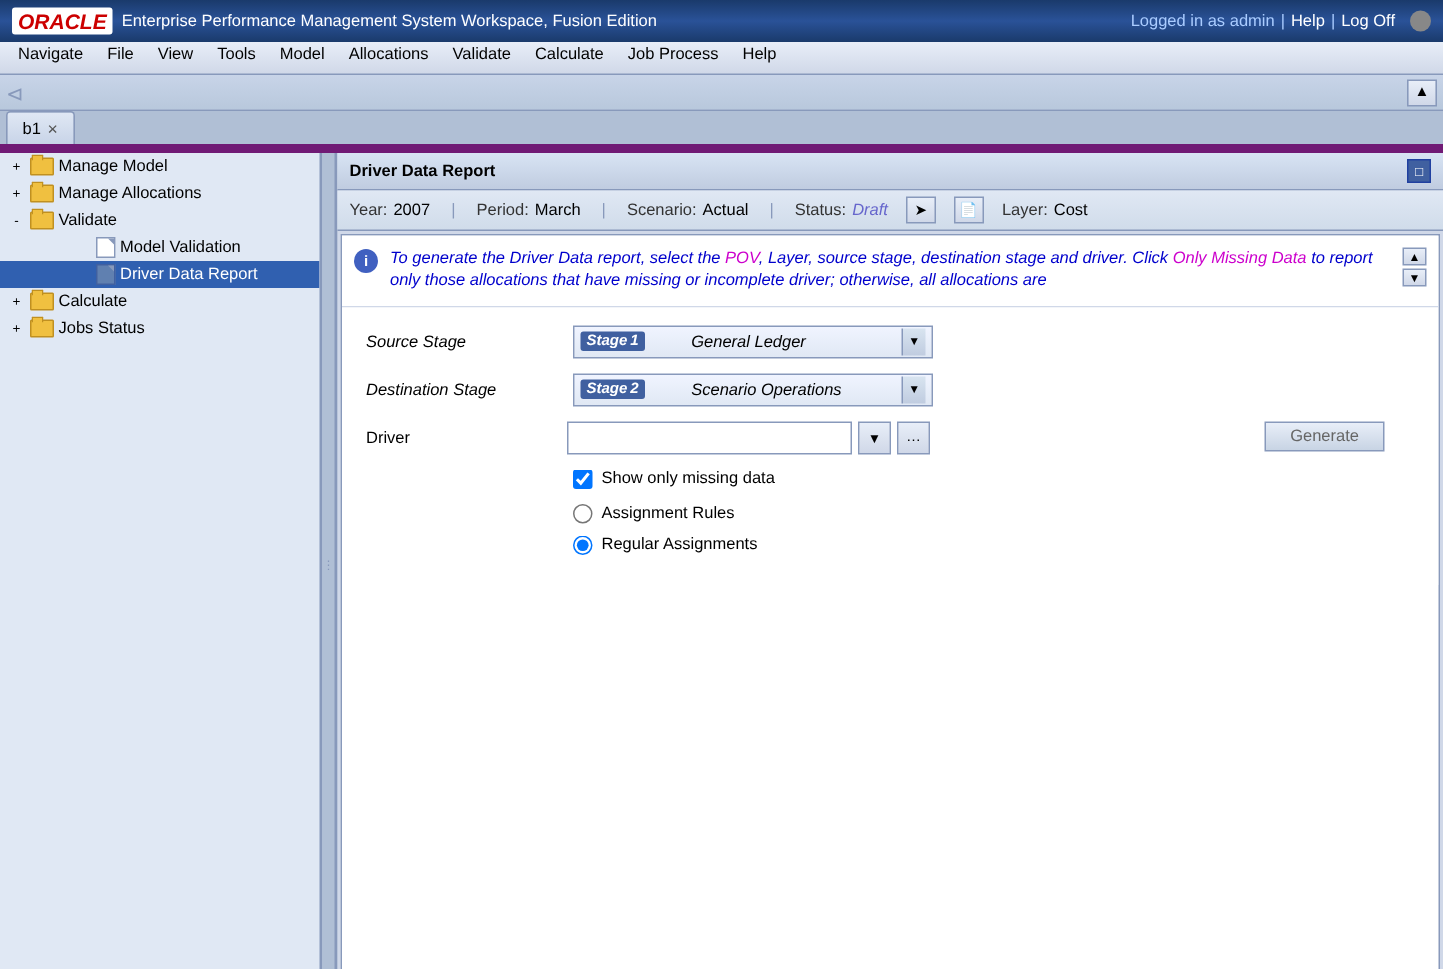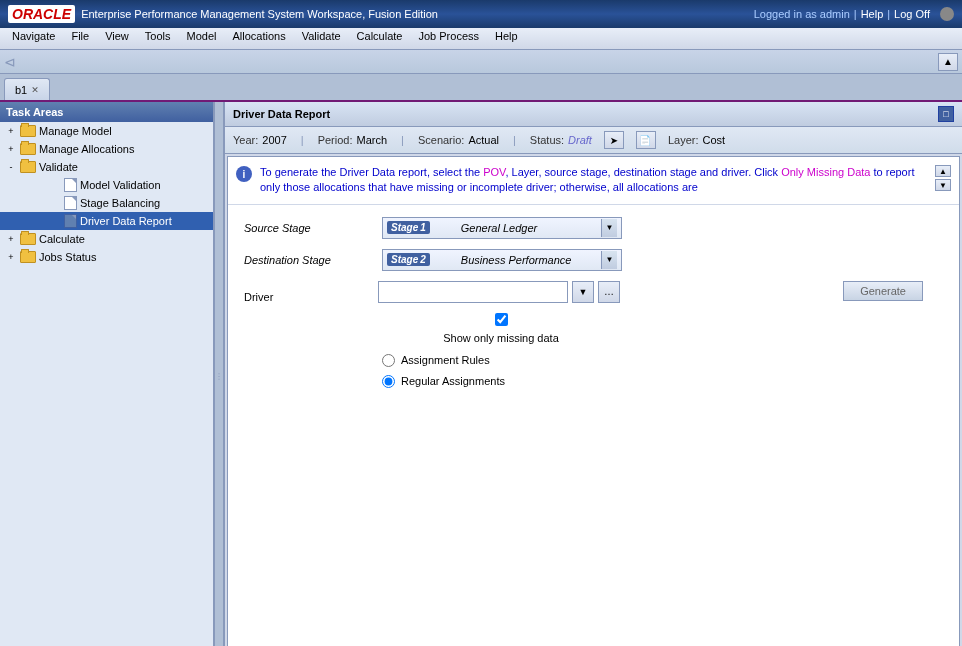--- a/index.html
+++ b/index.html
@@ -76,21 +76,21 @@
       font-size: 10px;
     }
 
     
     #tab-area {
       background: #b0bfd5;
       height: 28px;
       display: flex;
       align-items: flex-end;
       padding: 0 4px;
-      border-bottom: 2px solid #701a75;
+      border-bottom: 6px solid #701a75;
     }
     .tab {
       background: linear-gradient(180deg, #e0e8f4 0%, #c8d4e8 100%);
       border: 1px solid #8899bb;
       border-bottom: none;
       padding: 3px 10px;
       cursor: pointer;
       font-size: 11px;
       display: flex; align-items: center; gap: 4px;
       height: 22px;
@@ -263,20 +263,21 @@
       color: white;
       display: flex; align-items: center; justify-content: center;
       font-size: 10px; font-weight: bold;
       flex-shrink: 0;
       margin-top: 1px;
     }
     .info-text {
       font-size: 11px;
       color: #0000cc;
       line-height: 1.4;
+      font-style: italic;
     }
     .info-text span.highlight { color: #cc00cc; }
     .scroll-arrows {
       display: flex;
       flex-direction: column;
       margin-left: auto;
       gap: 2px;
     }
     .scroll-arrow-btn {
       width: 16px; height: 12px;
@@ -337,21 +338,21 @@
     .select-arrow {
       width: 16px; height: 18px;
       background: linear-gradient(180deg, #d8e4f0 0%, #c0cce0 100%);
       border-left: 1px solid #8899bb;
       display: flex; align-items: center; justify-content: center;
       font-size: 8px;
     }
 
     .driver-row {
       display: flex;
-      align-items: flex-end;
+      align-items: center;
       margin-bottom: 10px;
       gap: 4px;
     }
     .driver-input {
       width: 190px;
       height: 22px;
       border: 1px solid #8899bb;
       background: white;
     }
     .driver-dropdown {
@@ -449,21 +450,20 @@
 <div id="tab-area">
   <div class="tab">
     <span>b1</span>
     <span class="tab-close">✕</span>
   </div>
 </div>
 
 <div id="main-content">
 
   <div id="sidebar">
-    <div class="sidebar-title">Task Areas</div>
 
     <div class="tree-item indent-0">
       <span class="expand-icon">+</span>
       <span class="folder-icon"></span>
       <span class="item-label">Manage Model</span>
     </div>
 
     <div class="tree-item indent-0">
       <span class="expand-icon">+</span>
       <span class="folder-icon"></span>
@@ -475,25 +475,20 @@
       <span class="folder-icon"></span>
       <span class="item-label">Validate</span>
     </div>
 
     <div class="tree-item indent-2">
       <span class="expand-icon"> </span>
       <span class="page-icon"></span>
       <span class="item-label">Model Validation</span>
     </div>
 
-    <div class="tree-item indent-2">
-      <span class="expand-icon"> </span>
-      <span class="page-icon"></span>
-      <span class="item-label">Stage Balancing</span>
-    </div>
 
     <div class="tree-item indent-2 selected">
       <span class="expand-icon"> </span>
       <span class="page-icon" style="background:#6080b0; border-color:#4060a0;"></span>
       <span class="item-label">Driver Data Report</span>
     </div>
 
     <div class="tree-item indent-0">
       <span class="expand-icon">+</span>
       <span class="folder-icon"></span>
@@ -571,35 +566,35 @@
           </div>
         </div>
 
         <div class="form-row">
           <div class="form-label">Destination Stage</div>
           <div class="stage-select">
             <span class="stage-badge">
               <span>Stage</span>
               <span class="stage-num">2</span>
             </span>
-            <span class="stage-name">Business Performance</span>
+            <span class="stage-name">Scenario Operations</span>
             <span class="select-arrow">▼</span>
           </div>
         </div>
 
         <div style="display:flex; align-items:flex-start; justify-content:space-between;">
           <div>
             <div class="driver-row">
               <div class="form-label">Driver</div>
               <input type="text" class="driver-input" value="" style="">
               <div class="driver-dropdown">▼</div>
               <div class="driver-browse">…</div>
             </div>
 
-            <div class="checkbox-row" style="padding-left:138px;flex-direction:column;">
+            <div class="checkbox-row" style="padding-left:138px;">
               <input type="checkbox" checked="" style="">
               <label class="checkbox-label">Show only missing data</label>
             </div>
 
             <div class="radio-row" style="padding-left:138px;">
               <input type="radio" name="assignment-type" style="">
               <label class="radio-label">Assignment Rules</label>
             </div>
 
             <div class="radio-row" style="padding-left:138px;">

